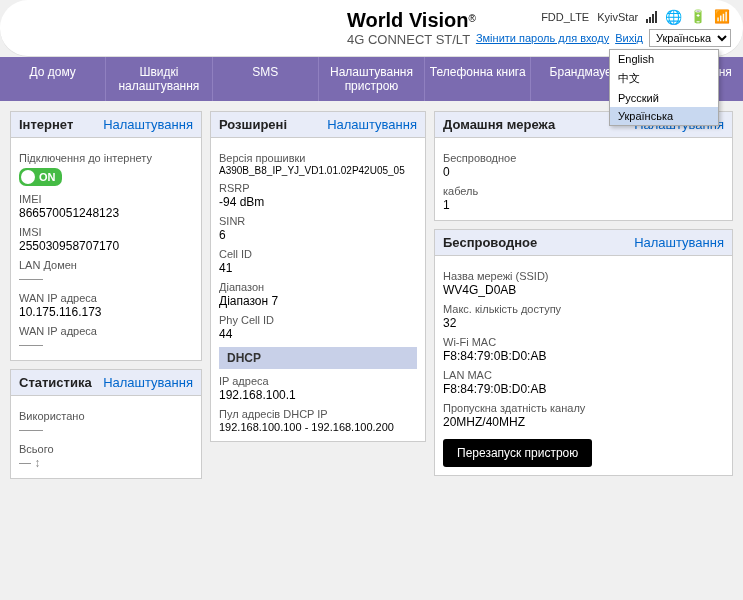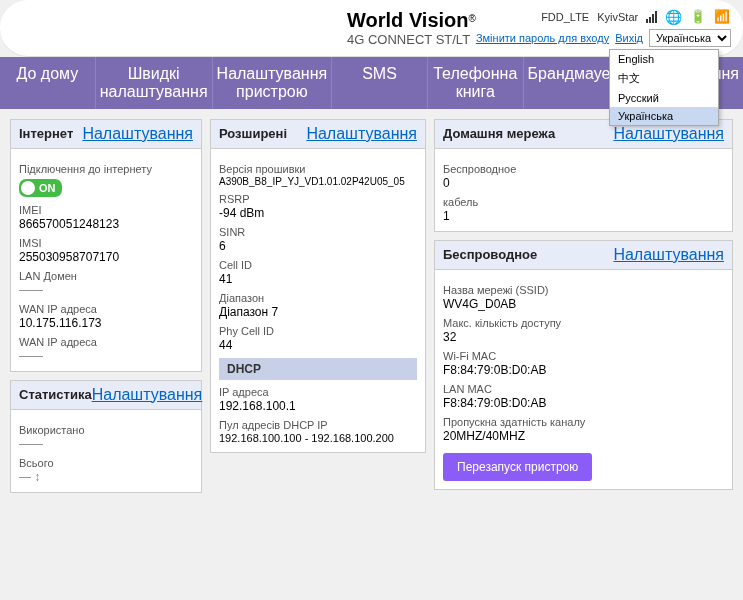--- a/index.html
+++ b/index.html
@@ -16,51 +16,51 @@
     .lang-section { display: flex; align-items: center; gap: 6px; }
     .lang-link { font-size: 11px; color: #0066cc; text-decoration: underline; cursor: pointer; }
     .lang-dropdown-wrapper { position: relative; display: inline-block; }
     .lang-select { font-size: 11px; border: 1px solid #aaa; padding: 1px 2px; background: #fff; }
     .lang-dropdown { position: absolute; right: 12px; top: 20px; background: #fff; border: 1px solid #aaa; z-index: 100; min-width: 110px; box-shadow: 2px 2px 4px rgba(0,0,0,0.2); }
     .lang-dropdown .lang-item { padding: 3px 8px; cursor: pointer; font-size: 11px; white-space: nowrap; }
     .lang-dropdown .lang-item.selected { background: #c8d8f0; }
 
     
     nav { background: #7b6bb0; display: flex; }
-    nav .nav-item { flex: 1; padding: 8px 4px; text-align: center; color: #fff; font-size: 16px; cursor: pointer; border-right: 1px solid #9080c0; }
+    nav .nav-item { flex: 1; padding: 8px 4px; text-align: center; color: #fff; font-size: 12px; cursor: pointer; border-right: 1px solid #9080c0; }
     nav .nav-item:last-child { border-right: none; }
 
     
     .main { padding: 10px; display: flex; gap: 8px; }
     .col { display: flex; flex-direction: column; gap: 8px; }
     .col-left { width: 192px; flex-shrink: 0; }
     .col-mid { width: 216px; flex-shrink: 0; }
     .col-right { flex: 1; }
 
     
     .card { background: #fff; border: 1px solid #ccc; }
     .card-header { background: #e8ecf8; display: flex; justify-content: space-between; align-items: center; padding: 5px 8px; border-bottom: 1px solid #ccc; }
     .card-title { font-size: 13px; font-weight: bold; color: #222; }
-    .card-link { font-size: 16px; color: #0066cc; cursor: pointer; text-decoration: underline; }
+    .card-link { font-size: 13px; color: #0066cc; cursor: pointer; }
     .card-body { padding: 8px; }
 
     .field-label { color: #555; font-size: 11px; margin-top: 6px; }
     .field-value { color: #000; font-size: 12px; margin-top: 1px; }
     .field-value.dash { color: #888; }
 
     
     .toggle { display: inline-flex; align-items: center; background: #44bb44; border-radius: 7px; padding: 2px 6px 2px 2px; cursor: pointer; margin-top: 4px; gap: 4px; }
     .toggle-circle { width: 14px; height: 14px; background: #fff; border-radius: 50%; }
     .toggle-label { color: #fff; font-size: 11px; font-weight: bold; }
 
     
     .section-divider { background: #c8d0e8; padding: 4px 8px; font-size: 12px; font-weight: bold; color: #333; margin-top: 6px; margin-bottom: 4px; }
 
     
-    .btn-primary { background: #8b5cf6; color: #fff; border: none; padding: 7px 14px; font-size: 12px; cursor: pointer; border-radius: 3px; margin-top: 10px; }
+    .btn-primary { background: #000000; color: #fff; border: none; padding: 7px 14px; font-size: 12px; cursor: pointer; border-radius: 3px; margin-top: 10px; }
   </style>
 </head>
 <body>
 
 <div class="header">
   <div class="logo">
     <div>
       <span class="logo-title">World Vision</span><span class="logo-reg">®</span>
     </div>
     <div class="logo-sub">4G CONNECT ST/LT</div>
@@ -101,22 +101,22 @@
           <div class="lang-item selected">Українська</div>
         </div>
       </div>
     </div>
   </div>
 </div>
 
 <nav>
   <div class="nav-item">До дому</div>
   <div class="nav-item">Швидкі налаштування</div>
+  <div class="nav-item">SMS</div>
   <div class="nav-item">Налаштування пристрою</div>
-  <div class="nav-item">SMS</div>
   <div class="nav-item">Телефонна книга</div>
   <div class="nav-item">Брандмауер</div>
   <div class="nav-item">Налаштування системи</div>
 </nav>
 
 <div class="main">
 
   <div class="col col-left">
 
     <div class="card">

